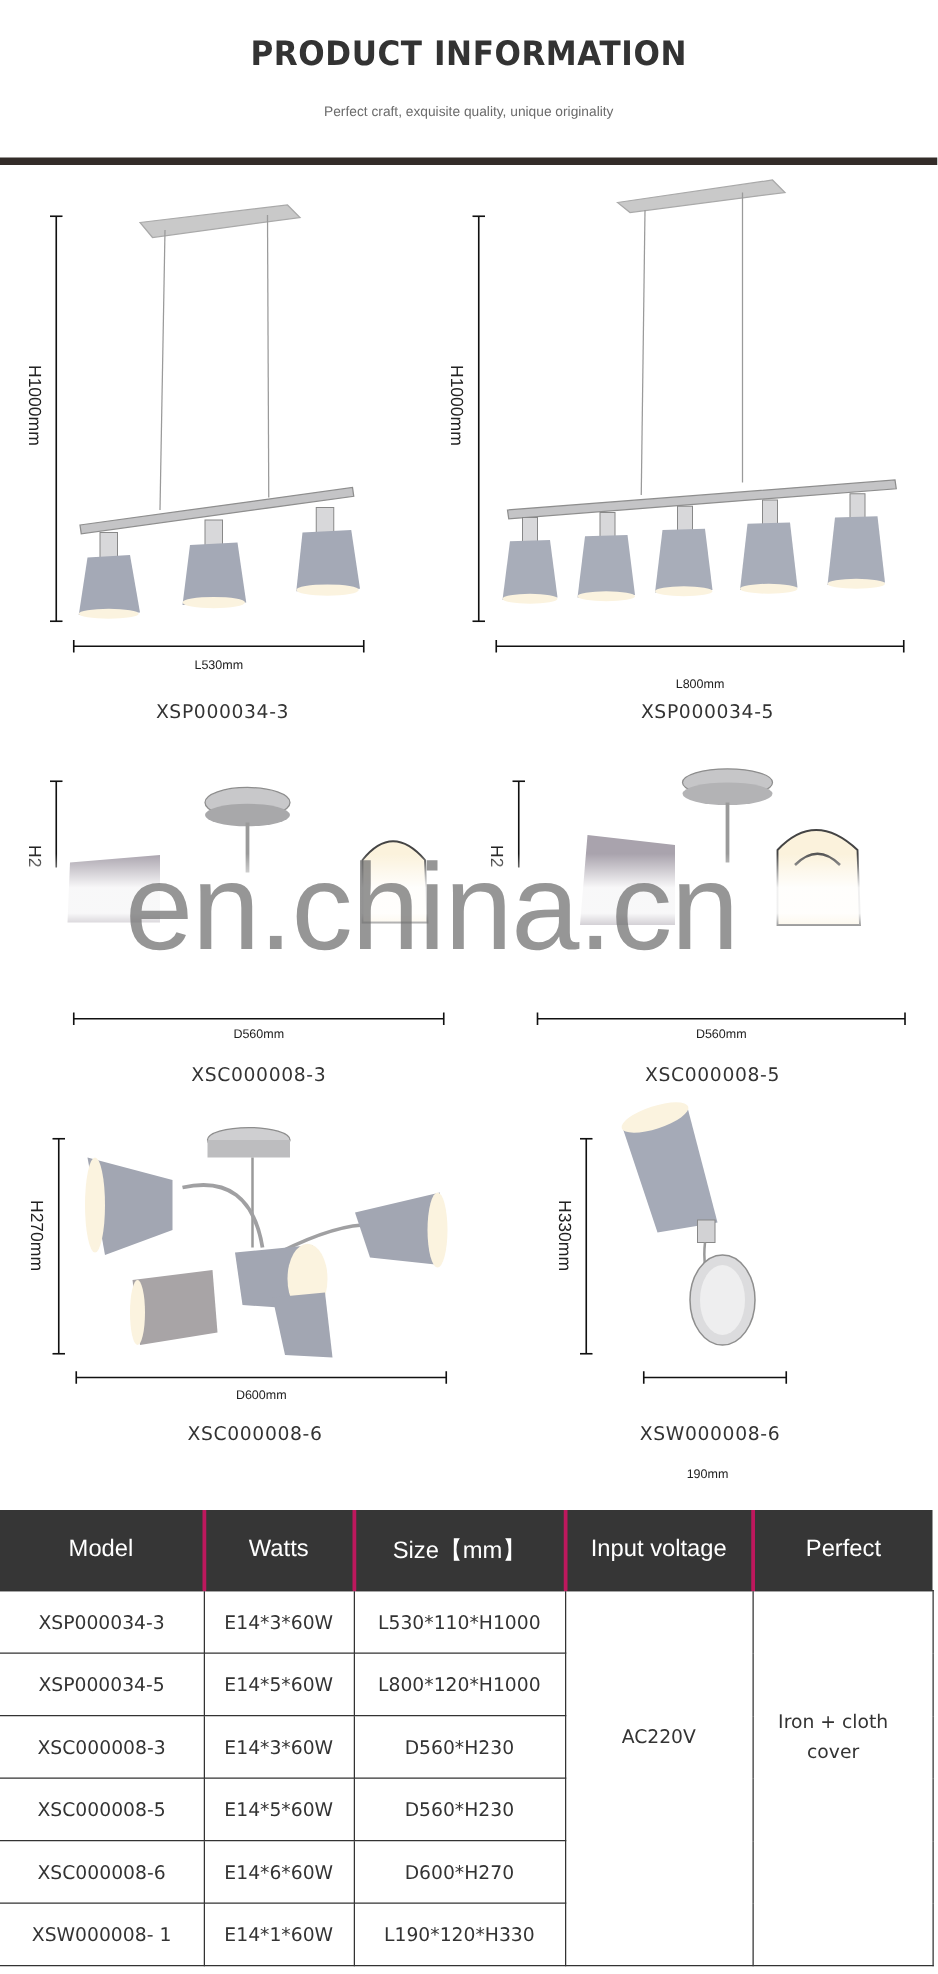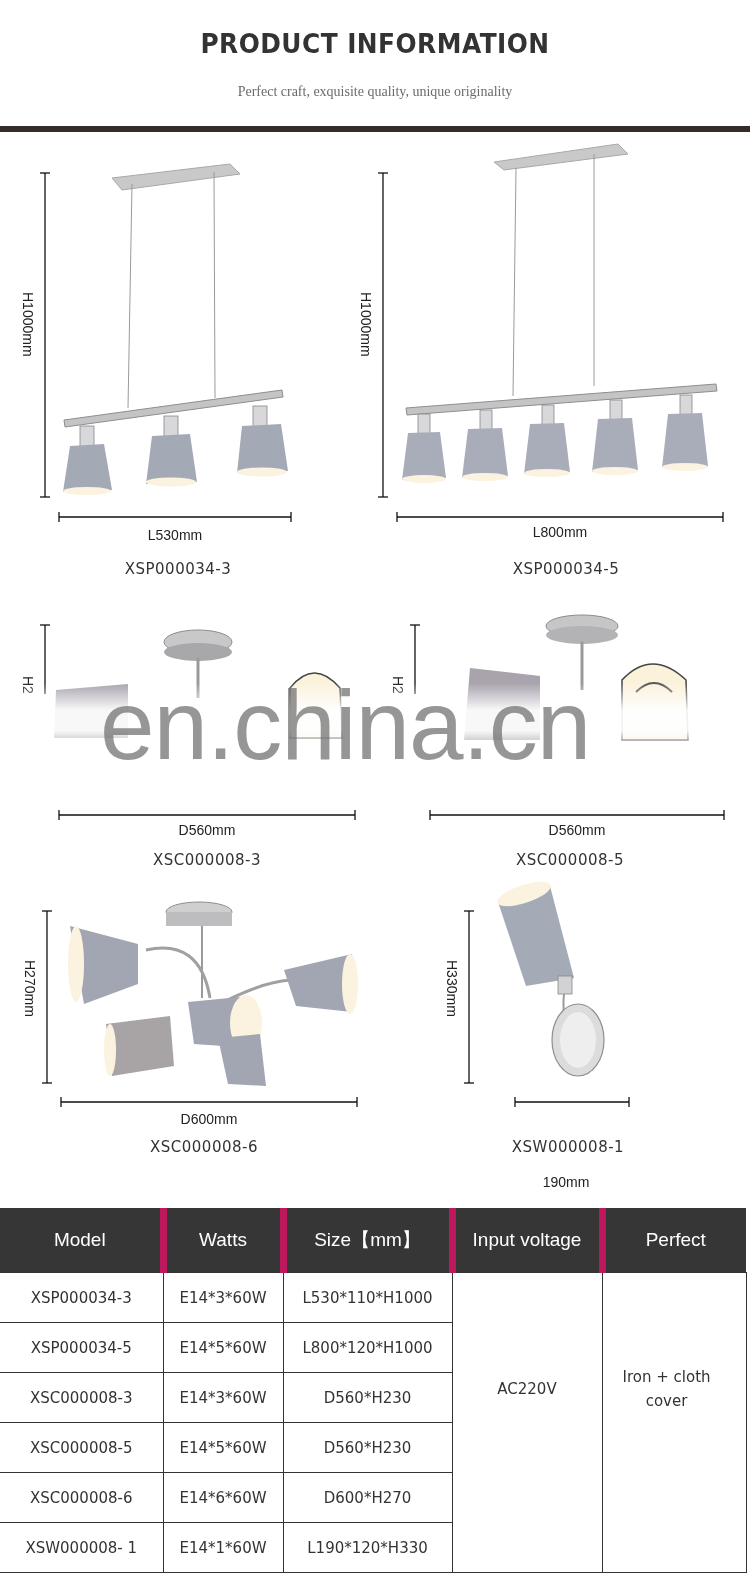--- a/index.html
+++ b/index.html
@@ -1,28 +1,28 @@
 <!DOCTYPE html>
 <html><head>
 <meta charset="utf-8">
 <style>
   html, body { margin: 0; padding: 0; background: #ffffff; }
   body { width: 750px; height: 1579px; position: relative; overflow: hidden; font-family: "Liberation Sans", sans-serif; color: #333; }
   .abs { position: absolute; }
   .title { left: 0; width: 750px; top: 28px; text-align: center; font-family: "DejaVu Sans", sans-serif; font-weight: bold; font-size: 27px; letter-spacing: 0.5px; color: #333333; transform: scaleX(0.92); }
-  .subtitle { left: 0; width: 750px; top: 84px; text-align: center; font-family: Liberation Serif, serif; font-size: 14px; color: #6b6b6b; }
+  .subtitle { left: 0; width: 750px; top: 84px; text-align: center; font-family: Liberation Sans, sans-serif; font-size: 11px; color: #6b6b6b; }
   .topbar { left: 0; top: 126px; width: 750px; height: 6px; background: #332c29; }
   .vlabel { font-family: "Liberation Sans", sans-serif; font-size: 14px; color: #222; transform: rotate(90deg); transform-origin: left top; white-space: nowrap; }
-  .dimtext { font-family: "Liberation Sans", sans-serif; font-size: 14px; color: #222; text-align: center; }
+  .dimtext { font-family: "Liberation Sans", sans-serif; font-size: 10px; color: #222; text-align: center; }
   .model { font-family: "DejaVu Sans", sans-serif; font-size: 15px; color: #333; text-align: center; letter-spacing: 0.5px; }
   svg { position: absolute; overflow: visible; }
   .watermark { left: 100px; top: 670px; width: 560px; height: 110px; font-family: "Liberation Sans", sans-serif; font-size: 98px; color: rgba(110,110,110,0.72); letter-spacing: -1px; line-height: 110px; pointer-events: none; }
   .blurband { left: 0; top: 683px; width: 750px; height: 68px; background: linear-gradient(to bottom, rgba(255,255,255,0) 0%, rgba(255,255,255,0.92) 40%, rgba(255,255,255,0.92) 70%, rgba(255,255,255,0) 100%); }
   table.spec { position: absolute; left: 0; top: 1174px; width: 746px; border-collapse: collapse; table-layout: fixed; margin-top: 34px; }
-  table.spec th { background: #363636; color: #ffffff; font-family: "Liberation Sans", sans-serif; font-weight: normal; font-size: 19px; height: 64px; border-left: 7px solid #be185d; padding: 0; }
+  table.spec th { background: #363636; color: #ffffff; font-family: "Liberation Sans", sans-serif; font-weight: normal; font-size: 19px; height: 64px; border-left: 3px solid #be185d; padding: 0; }
   table.spec th:first-child { border-left: none; }
   table.spec td { font-family: "DejaVu Sans", sans-serif; font-size: 15px; color: #333; text-align: center; height: 49px; border: 1px solid #333; padding: 0; }
   table.spec td.merged { vertical-align: top; padding-top: 104px; line-height: 24px; }
 </style>
 </head>
 <body>
 
 <div class="abs title">PRODUCT INFORMATION</div>
 <div class="abs subtitle">Perfect craft, exquisite quality, unique originality</div>
 <div class="abs topbar"></div>
@@ -104,21 +104,21 @@
       <polygon points="270,274 304,273 310,326 264,328" fill="#a8adb9"></polygon>
         <ellipse cx="287" cy="327" rx="23" ry="4" fill="#fbf3df"></ellipse>
       </g>
   </svg>
 
   <svg style="left:396px;top:511px;" width="328" height="12">
     <line x1="1" y1="6" x2="327" y2="6" stroke="#111" stroke-width="1.3"></line>
     <line x1="1" y1="1" x2="1" y2="11" stroke="#111" stroke-width="1.3"></line>
     <line x1="327" y1="1" x2="327" y2="11" stroke="#111" stroke-width="1.3"></line>
   </svg>
-  <div class="abs dimtext" style="left:396px;width:328px;top:524px;">L800mm</div>
+  <div class="abs dimtext" style="left:396px;width:328px;top:542px;">L800mm</div>
   <div class="abs model" style="left:396px;width:340px;top:560px;">XSP000034-5</div>
 </div>
 
 <div>
   <svg style="left:38px;top:624px;" width="14" height="70">
     <line x1="7" y1="1" x2="7" y2="70" stroke="#111" stroke-width="1.3"></line>
     <line x1="2" y1="1" x2="12" y2="1" stroke="#111" stroke-width="1.3"></line>
   </svg>
   <div class="abs vlabel" style="left:36px;top:676px;">H2</div>
   <svg style="left:50px;top:628px;" width="310" height="120">
@@ -211,21 +211,21 @@
     <path d="M74,114 Q70,150 96,186" fill="none" stroke="#9a9a9a" stroke-width="2"></path>
     <ellipse cx="88" cy="160" rx="26" ry="36" fill="#dcdcde" stroke="#8e8e8e" stroke-width="1.2"></ellipse>
     <ellipse cx="88" cy="160" rx="18" ry="28" fill="#eeeeef"></ellipse>
   </svg>
   <svg style="left:514px;top:1096px;" width="116" height="12">
     <line x1="1" y1="6" x2="115" y2="6" stroke="#111" stroke-width="1.3"></line>
     <line x1="1" y1="1" x2="1" y2="11" stroke="#111" stroke-width="1.3"></line>
     <line x1="115" y1="1" x2="115" y2="11" stroke="#111" stroke-width="1.3"></line>
   </svg>
   <div class="abs dimtext" style="left:504px;width:124px;top:1174px;">190mm</div>
-  <div class="abs model" style="left:494px;width:148px;top:1138px;">XSW000008-1</div>
+  <div class="abs model" style="left:494px;width:148px;top:1138px;">XSW000008-6</div>
 </div>
 
 <table class="spec">
   <colgroup>
     <col style="width:163px">
       <col style="width:120px">
       <col style="width:169px">
       <col style="width:150px">
       <col style="width:144px">
   </colgroup>

